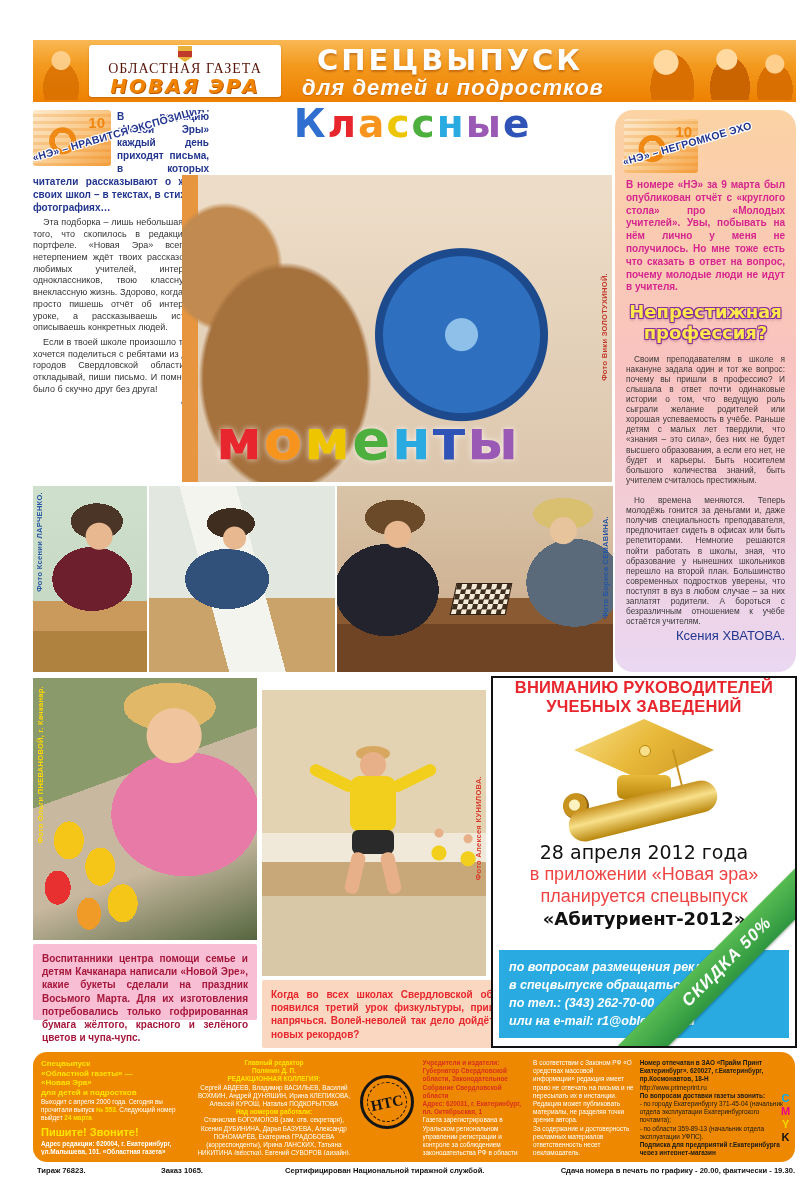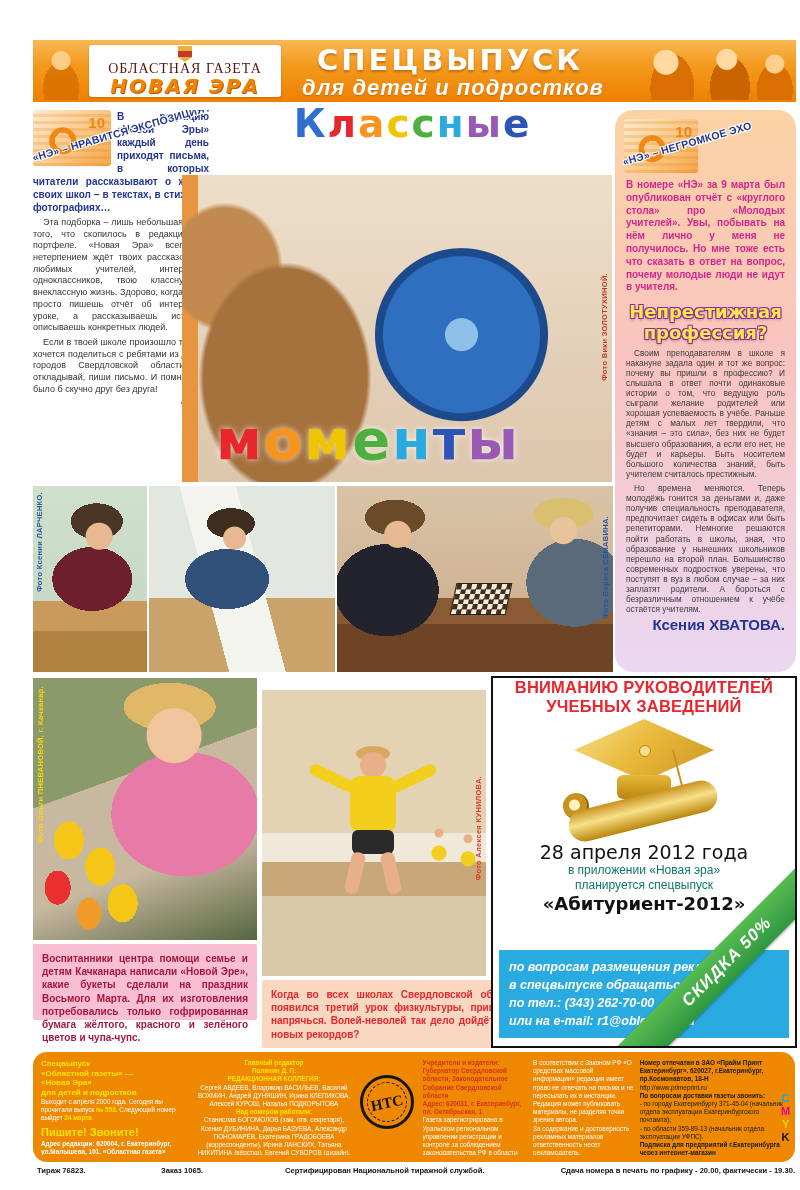--- a/index.html
+++ b/index.html
@@ -149,42 +149,42 @@
   
   #right-card{position:absolute;left:615px;top:110px;width:181px;height:562px;border-radius:18px;
               box-sizing:border-box;padding:9px 11px;overflow:hidden;
               background:linear-gradient(180deg,#fbd3a4 0%,#f9c3c0 45%,#ead8f2 100%);}
   #right-card .badge{width:74px;height:54px;margin:0 0 6px -2px;}
   #right-card .badge-label{width:150px;}
   .lead-right{font-weight:bold;font-size:10px;line-height:1.28;color:#d6258e;text-align:justify;}
   .heading-y{margin:8px 0 3px;text-align:center;font-family:"DejaVu Sans",sans-serif;font-weight:bold;
              font-size:18px;line-height:1.15;color:#ffe84d;
              text-shadow:-1px -1px 0 #8a2da0,1px -1px 0 #8a2da0,-1px 1px 0 #8a2da0,1px 1px 0 #8a2da0,0 2px 3px rgba(60,10,70,.35);}
-  .body-rp{font-size:8.3px;line-height:1.22;color:#3a3a3a;text-align:justify;text-indent:8px;margin-top:4px;}
-  .sig-right{text-align:right;font-weight:bold;font-size:15px;color:#23368f;margin-top:2px;}
+  .body-rp{font-size:8.3px;line-height:1.22;color:#3a3a3a;text-align:justify;text-indent:8px;margin-top:10px;}
+  .sig-right{text-align:right;font-weight:normal;font-size:13px;color:#23368f;margin-top:2px;}
 
   
   #ad-box{position:absolute;left:491px;top:676px;width:306px;height:372px;box-sizing:border-box;
           background:#fff;border:2px solid #111;overflow:hidden;text-align:center;padding-top:0;}
   .ad-title{font-weight:bold;font-size:16.5px;line-height:1.18;color:#e8262d;letter-spacing:.2px;}
   .cap-art{position:relative;width:170px;height:118px;margin:2px auto 0;}
   .cap-top{position:absolute;left:15px;top:0;width:140px;height:74px;
            clip-path:polygon(50% 0,100% 42%,50% 84%,0 42%);
            background:linear-gradient(135deg,#f8e08a 0%,#e8b93a 45%,#c8921e 100%);}
   .cap-button{position:absolute;left:80px;top:26px;width:10px;height:10px;border-radius:50%;background:#f8e08a;border:1px solid #b8860b;}
   .cap-tassel{position:absolute;left:118px;top:30px;width:2px;height:42px;background:#c8921e;transform:rotate(-14deg);}
   .cap-tassel-end{position:absolute;left:126px;top:70px;width:8px;height:12px;border-radius:3px;background:#e8b93a;}
   .cap-base{position:absolute;left:58px;top:56px;width:54px;height:24px;border-radius:6px;
             background:linear-gradient(180deg,#e8b93a,#b8860b);}
   .scroll{position:absolute;left:8px;top:76px;width:152px;height:32px;border-radius:16px;transform:rotate(-14deg);
           background:linear-gradient(180deg,#c8921e 0%,#f8e08a 45%,#b8860b 100%);}
   .scroll-end{position:absolute;left:4px;top:74px;width:26px;height:26px;border-radius:50%;transform:rotate(-14deg);
           background:radial-gradient(circle at 45% 45%,#fdf2c0 0 5px,#c8921e 6px 12px,#8a5e10 13px);}
   .ad-date{font-weight:normal;font-size:19px;color:#111;margin-top:4px;font-family:"DejaVu Sans",sans-serif;}
-  .ad-line{font-size:12px;color:#0f766e;line-height:1.25;}
+  .ad-line{font-size:18px;color:#ef4444;line-height:1.25;}
   .ad-line-bold{font-weight:bold;font-size:18px;color:#111;font-family:"DejaVu Sans",sans-serif;}
   .ad-blue{position:absolute;left:6px;right:6px;bottom:8px;background:#29abe2;color:#fff;
            font-style:italic;font-weight:bold;font-size:12.5px;line-height:1.45;text-align:left;
            padding:8px 10px;}
   .ribbon{position:absolute;right:-68px;bottom:66px;width:272px;height:36px;line-height:36px;
           transform:rotate(-45deg);text-align:center;color:#fff;font-weight:bold;font-style:italic;
           font-size:17px;letter-spacing:1px;z-index:5;
           background:linear-gradient(180deg,#58bc52 0%,#2e9640 100%);box-shadow:0 1px 3px rgba(0,0,0,.35);}
 
   

